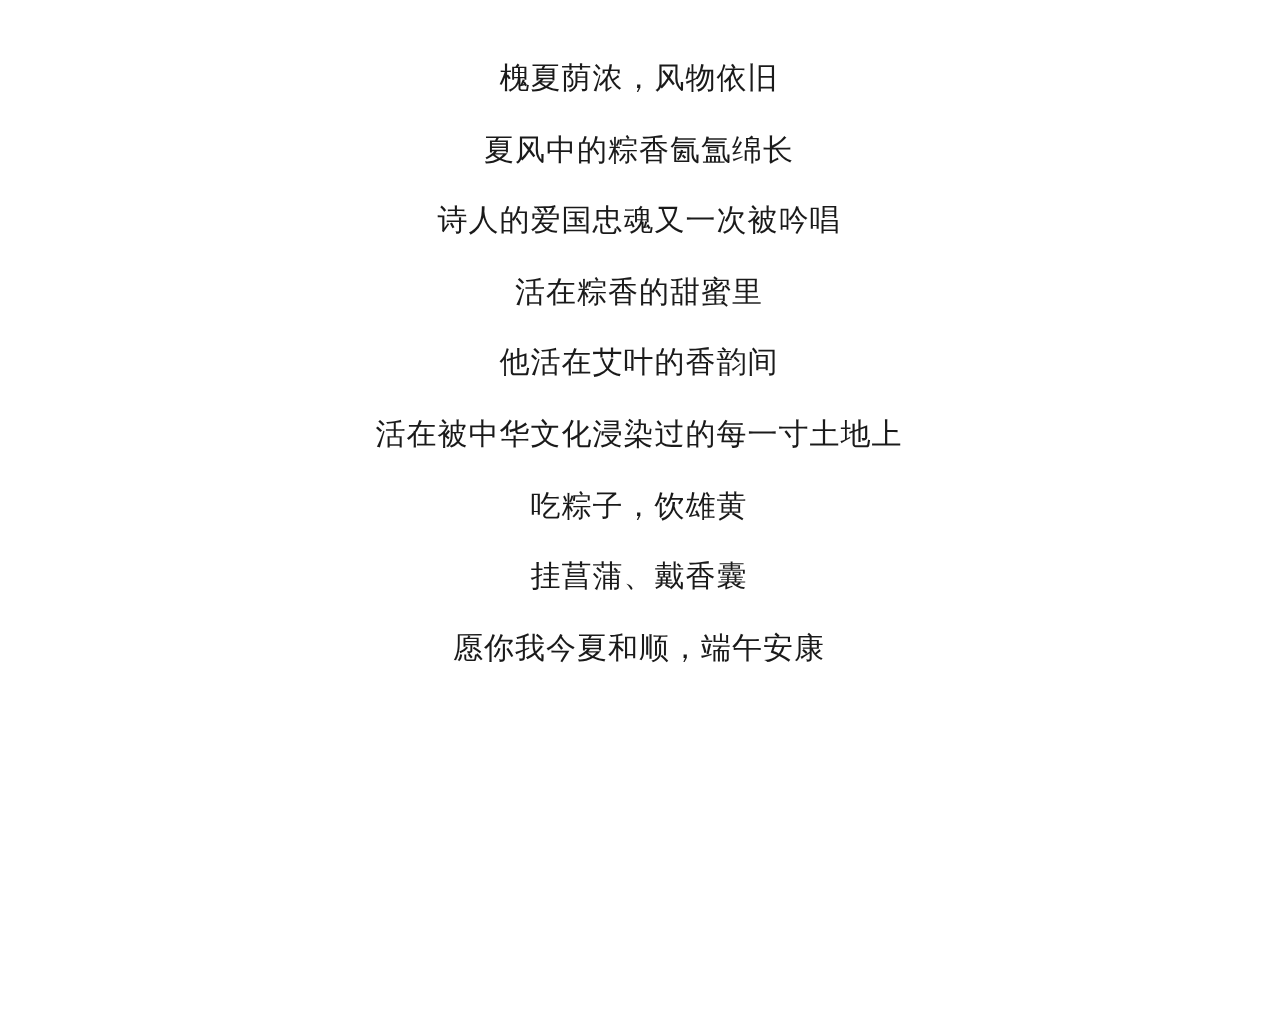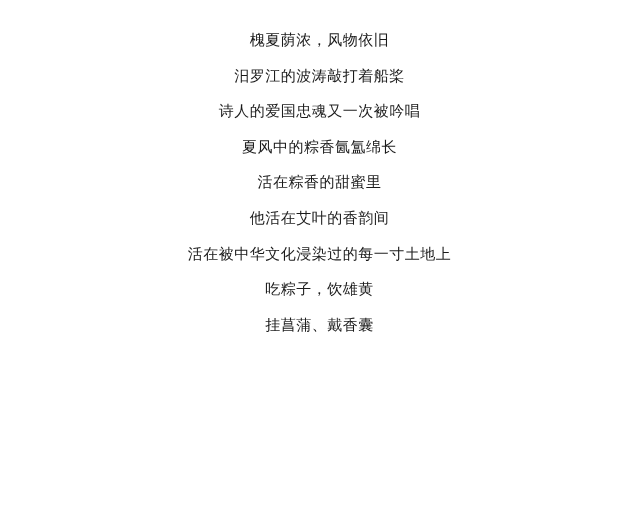--- a/index.html
+++ b/index.html
@@ -32,21 +32,21 @@
     letter-spacing: 0.5px;
     margin: 0 0 15.6px 0;
     white-space: nowrap;
   }
 </style>
 </head>
 <body>
 
 <div id="poem">
   <p class="line">槐夏荫浓，风物依旧</p>
-  <p class="line">汨罗江的波涛敲打着船桨</p>
+  <p class="line">夏风中的粽香氤氲绵长</p>
   <p class="line">诗人的爱国忠魂又一次被吟唱</p>
-  <p class="line">夏风中的粽香氤氲绵长</p>
   <p class="line">活在粽香的甜蜜里</p>
   <p class="line">他活在艾叶的香韵间</p>
   <p class="line">活在被中华文化浸染过的每一寸土地上</p>
   <p class="line">吃粽子，饮雄黄</p>
   <p class="line">挂菖蒲、戴香囊</p>
+  <p class="line">愿你我今夏和顺，端午安康</p>
 </div>
 
 </body></html>

